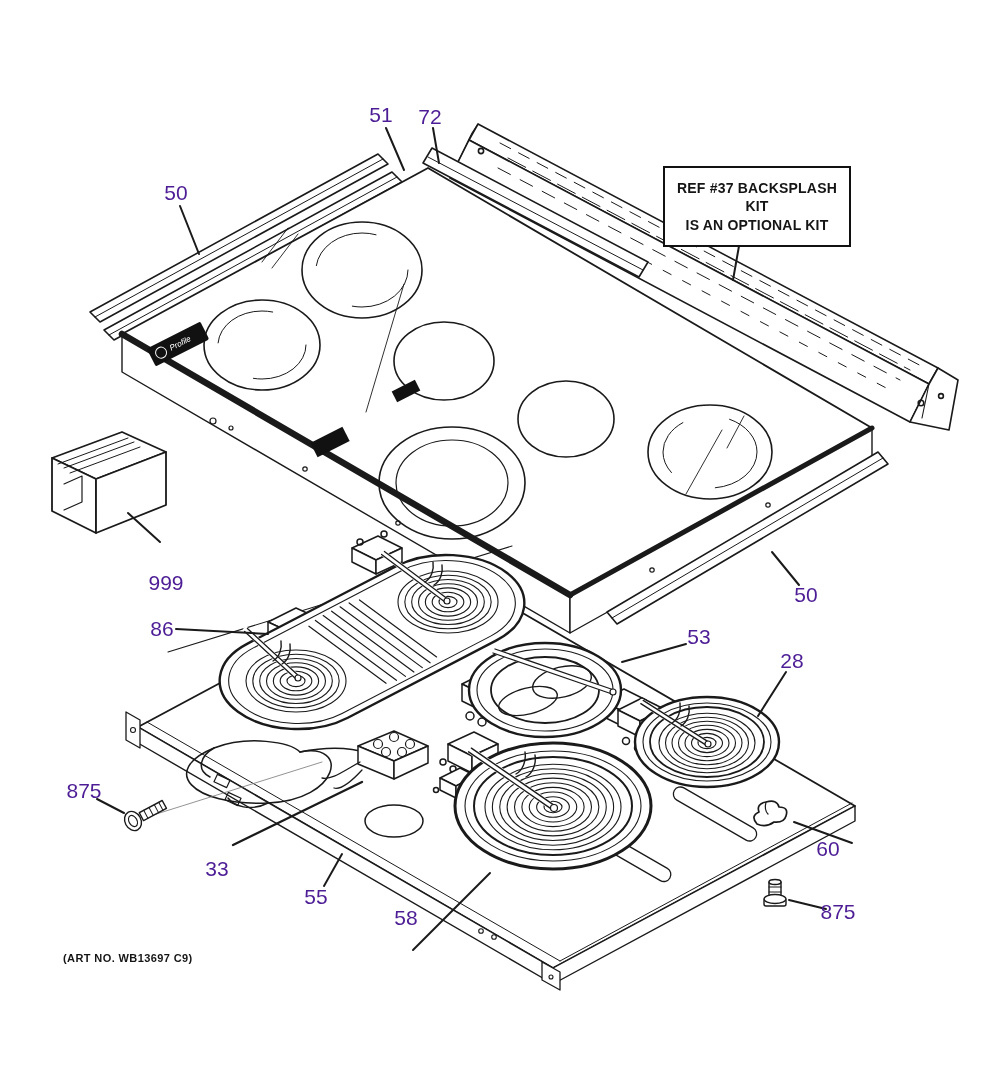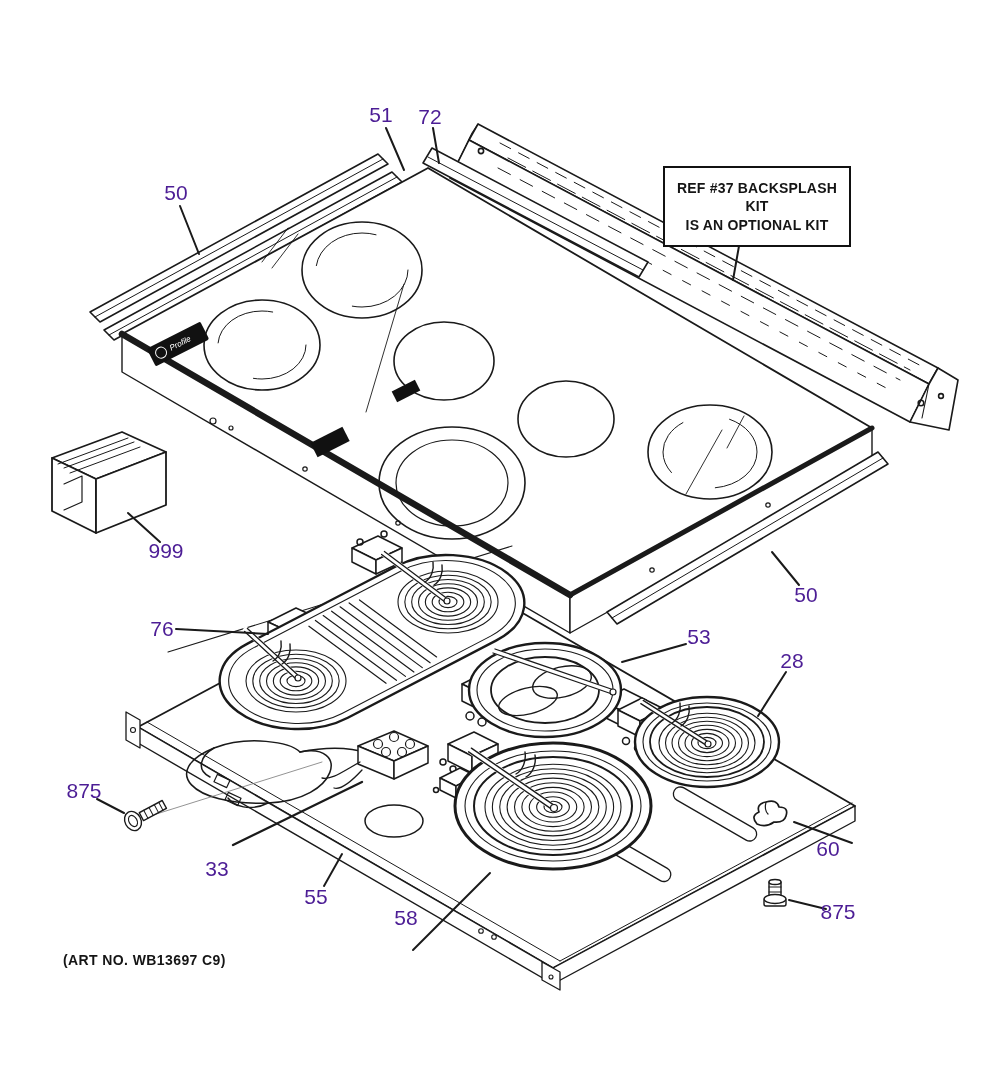--- a/index.html
+++ b/index.html
@@ -4,21 +4,21 @@
 <style>
   html,body{margin:0;padding:0;background:#fff;}
   .stage{position:relative;width:1000px;height:1067px;background:#fff;overflow:hidden;
          font-family:"Liberation Sans",sans-serif;color:#151515;}
   .stage svg{position:absolute;left:0;top:0;}
   .callout{position:absolute;transform:translate(-50%,-50%);font-size:21px;
            color:#4c1d95;white-space:nowrap;}
   .notebox{position:absolute;left:663px;top:139px;width:180px;border:2px solid #111;
            background:#fff;text-align:center;font-size:14px;font-weight:bold;
            line-height:1.32;padding:11px 2px;letter-spacing:.2px;margin-top:27px;}
-  .artno{position:absolute;left:63px;top:952px;font-size:14px;font-weight:bold;
+  .artno{position:absolute;left:63px;top:952px;font-size:11px;font-weight:bold;
          letter-spacing:.4px;}
 </style>
 </head>
 <body>
 
 <div class="stage">
 
 <svg width="1000" height="1067" viewBox="0 0 1000 1067">
   <g fill="none" stroke="#1a1a1a" stroke-width="1.6" stroke-linejoin="round" stroke-linecap="round">
 
@@ -355,22 +355,22 @@
       <path d="M852,843 L794,822"></path>
       <path d="M826,909 L789,900"></path>
     </g>
   </g>
 </svg>
 
 <div class="callout" style="left:176px;top:193px">50</div>
 <div class="callout" style="left:381px;top:115px">51</div>
 <div class="callout" style="left:430px;top:117px">72</div>
 <div class="callout" style="left:741px;top:197px">37</div>
-<div class="callout" style="left:166px;top:551px">999</div>
-<div class="callout" style="left:162px;top:629px">76</div>
+<div class="callout" style="left:166px;top:583px">999</div>
+<div class="callout" style="left:162px;top:629px">86</div>
 <div class="callout" style="left:699px;top:637px">53</div>
 <div class="callout" style="left:792px;top:661px">28</div>
 <div class="callout" style="left:806px;top:595px">50</div>
 <div class="callout" style="left:84px;top:791px">875</div>
 <div class="callout" style="left:217px;top:869px">33</div>
 <div class="callout" style="left:316px;top:897px">55</div>
 <div class="callout" style="left:406px;top:918px">58</div>
 <div class="callout" style="left:828px;top:849px">60</div>
 <div class="callout" style="left:838px;top:912px">875</div>
 

